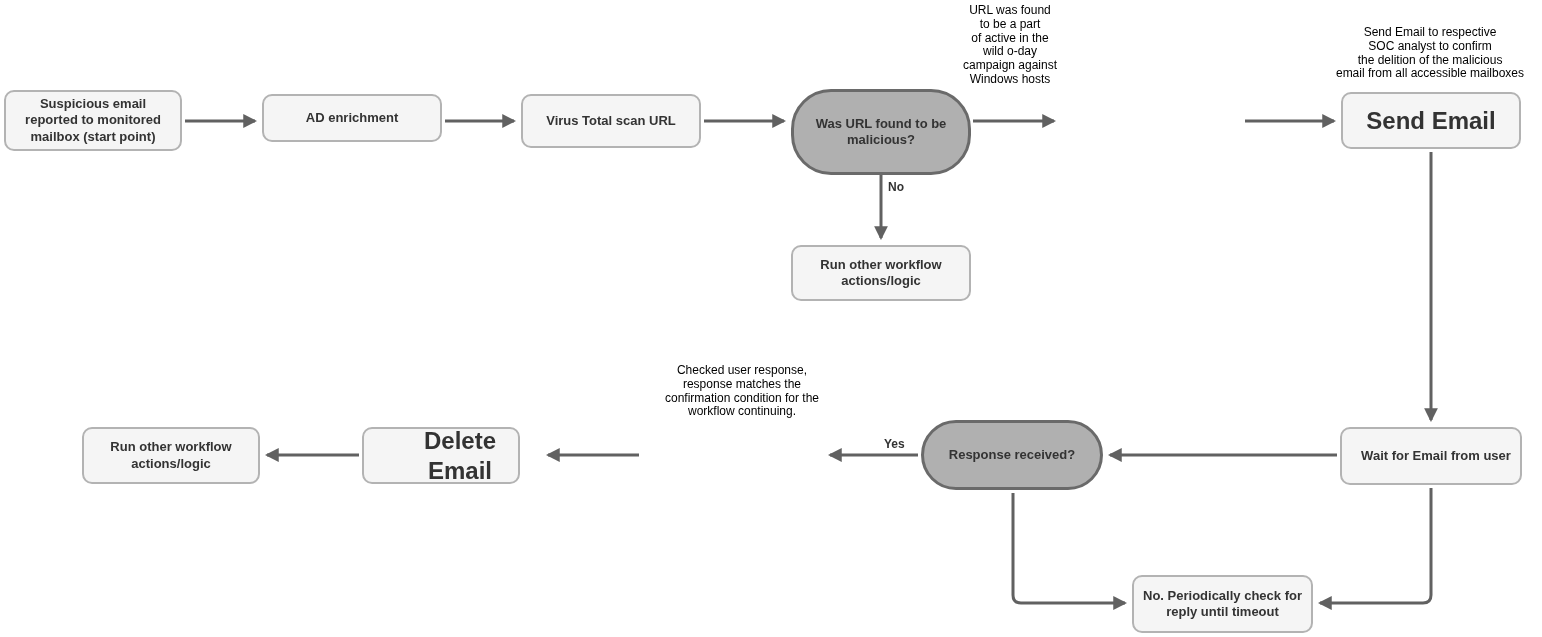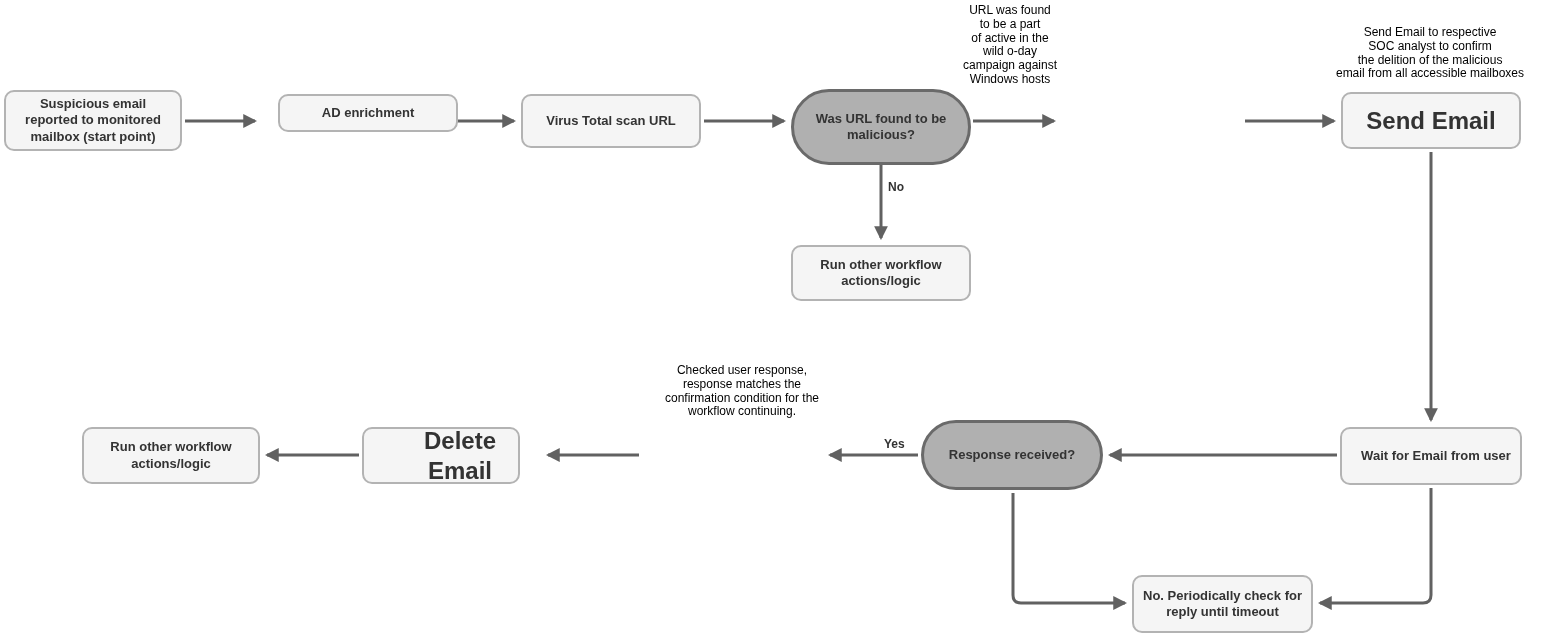--- a/index.html
+++ b/index.html
@@ -92,25 +92,25 @@
     <path class="edge" d="M 639 455 L 548 455"></path>
     <path class="edge" d="M 359 455 L 267 455"></path>
     <path class="edge" d="M 1013 493 L 1013 595 Q 1013 603 1021 603 L 1125 603"></path>
     <path class="edge" d="M 1431 488 L 1431 595 Q 1431 603 1423 603 L 1320 603"></path>
   </svg>
 
   <div class="node" style="left:4px; top:90px; width:178px; height:61px;">Suspicious email
 reported to monitored
 mailbox (start point)</div>
 
-  <div class="node" style="left:262px; top:94px; width:180px; height:38px;margin-left:16px;">AD enrichment</div>
+  <div class="node" style="left:262px; top:94px; width:180px; height:48px;">AD enrichment</div>
 
   <div class="node" style="left:521px; top:94px; width:180px; height:54px;">Virus Total scan URL</div>
 
-  <div class="node decision" style="left:791px; top:89px; width:180px; height:76px;">Was URL found to be
+  <div class="node decision" style="left:791px; top:89px; width:180px; height:86px;">Was URL found to be
 malicious?</div>
 
 
   <div class="node big" style="left:1341px; top:92px; width:180px; height:57px;">Send Email</div>
 
   <div class="node" style="left:791px; top:245px; width:180px; height:56px;">Run other workflow
 actions/logic</div>
 
   <div class="node" style="left:82px; top:427px; width:178px; height:57px;">Run other workflow
 actions/logic</div>

